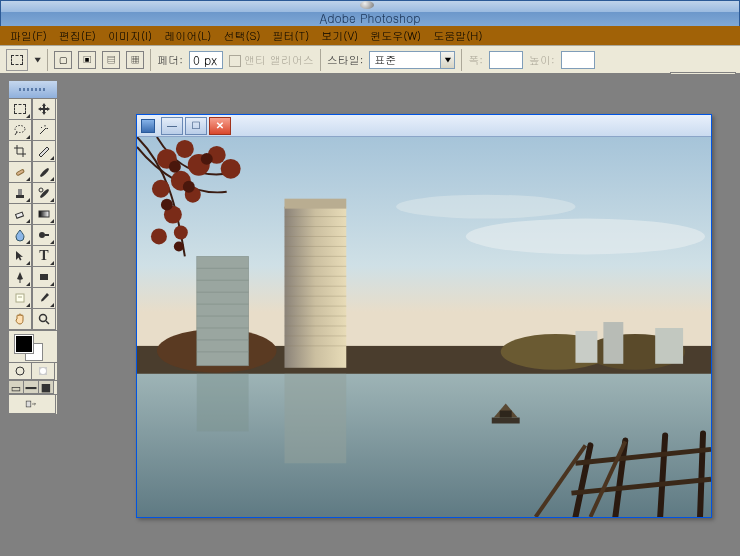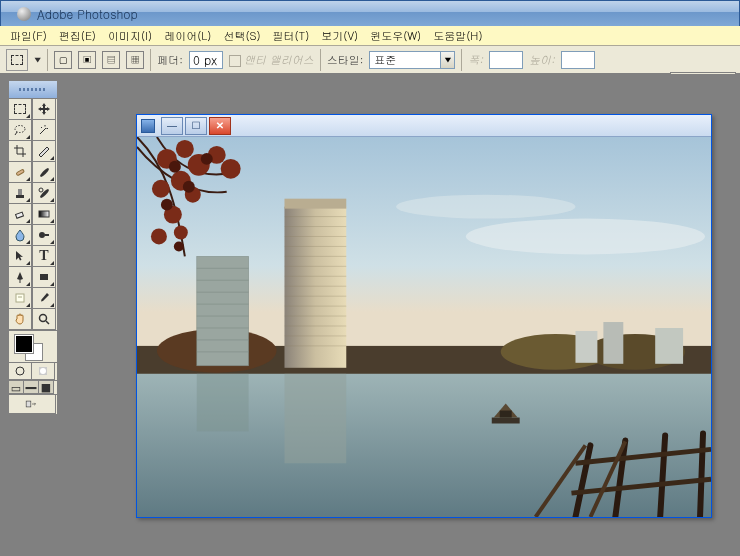--- a/index.html
+++ b/index.html
@@ -1,36 +1,36 @@
 <!DOCTYPE html>
 <html><head>
 <meta charset="utf-8">
 <style>
 * { margin: 0; padding: 0; box-sizing: border-box; font-family: "Gulim", "Malgun Gothic", sans-serif; font-size: 11px; }
 body { width: 740px; height: 556px; overflow: hidden; background: #808080; }
 
 
-.titlebar { height: 26px; background: linear-gradient(#bfd3ea,#9abae0 45%,#6d98cb 46%,#7fa8d6); display: flex; align-items: center; padding: 0 16px; border: 1px solid #2c5a96; border-bottom: none; }
+.titlebar { height: 26px; background: linear-gradient(#bfd3ea,#9abae0 45%,#6d98cb 46%,#7fa8d6); display: flex; align-items: center; padding: 0 7px; border: 1px solid #2c5a96; border-bottom: none; flex-direction: column; }
 .app-icon { width: 14px; height: 14px; border-radius: 50%; background: radial-gradient(circle at 35% 30%, #eee, #777); margin-right: 6px; }
 .titlebar span { color: #1b3558; font-size: 12px; }
 
 
-.menubar { height: 20px; background: #fef9c3; border-bottom: 1px solid #aca899; display: flex; align-items: center; padding: 0 4px; }
+.menubar { height: 20px; background: #a16207; border-bottom: 1px solid #aca899; display: flex; align-items: center; padding: 0 4px; }
 .menubar div { padding: 2px 6px; cursor: default; }
 
 
 .optbar { height: 28px; background: #ece9d8; border-bottom: 1px solid #808080; display: flex; align-items: center; padding: 0 6px; gap: 6px; }
 .tool-icon-box { width: 22px; height: 22px; border: 1px solid #999; background: #ece9d8; display: flex; align-items: center; justify-content: center; }
 .dashed-box { width: 12px; height: 10px; border: 1px dashed #333; }
 .sep { width: 1px; height: 22px; background: #aca899; }
 .small-btn { width: 18px; height: 18px; border: 1px solid #808080; background: #ece9d8; display: inline-flex; align-items: center; justify-content: center; font-size: 9px; }
 .opt-label { color: #333; }
 .opt-input { height: 18px; border: 1px solid #7f9db9; background: #fff; padding: 0 3px; font-size: 12px; }
 .opt-input.sm { width: 34px; }
-.disabled { color: #aca899; font-style: italic; }
+.disabled { color: #aca899; }
 .check { width: 12px; height: 12px; border: 1px solid #aca899; display: inline-block; vertical-align: middle; margin-right: 3px; }
 .combo { display: flex; align-items: center; }
 .combo .val { height: 18px; width: 72px; border: 1px solid #7f9db9; background: #fff; display: flex; align-items: center; padding: 0 4px; }
 .combo .arrow { width: 14px; height: 18px; border: 1px solid #7f9db9; border-left: none; background: linear-gradient(#f4f4f0,#d8d5c4); display: flex; align-items: center; justify-content: center; font-size: 8px; }
 .file-explore-btn { position: absolute; right: 4px; top: 48px; height: 20px; padding: 0 8px; border: 1px solid #808080; background: #ece9d8; text-decoration: underline; display: flex; align-items: center; margin-top: 24px; }
 
 
 .workspace { position: absolute; left: 0; top: 74px; width: 740px; height: 482px; background: #808080; }
 
 

